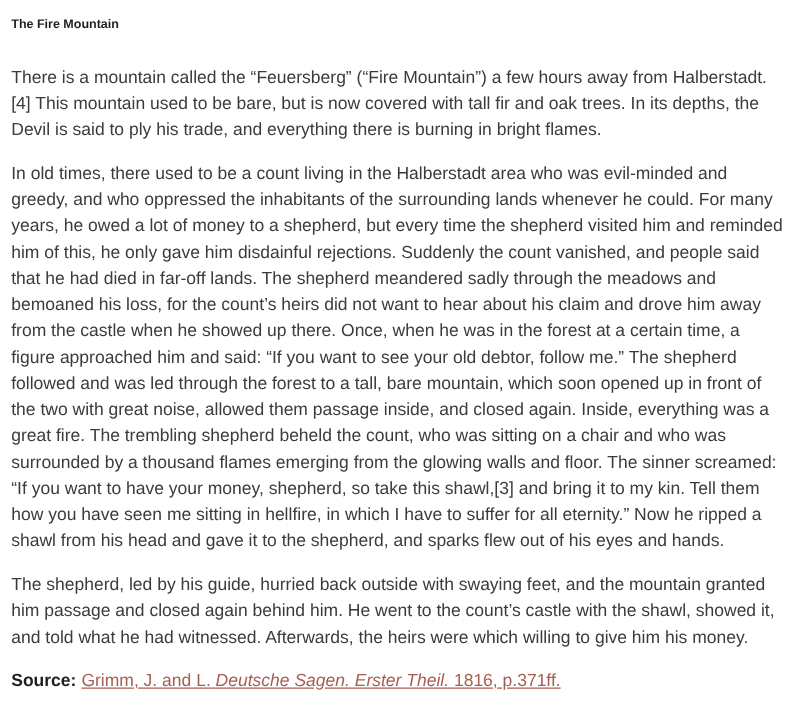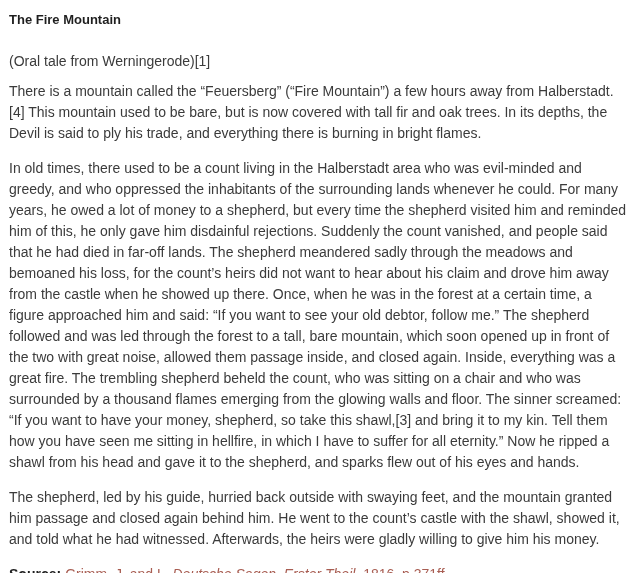--- a/index.html
+++ b/index.html
@@ -13,21 +13,21 @@
     font-family: "Liberation Sans", "DejaVu Sans", sans-serif;
     font-size: 14px;
     line-height: 21px;
     -webkit-font-smoothing: antialiased;
   }
   .doc {
     padding: 8px 8px 10px 9px;
     max-width: 619px;
   }
   h1.title {
-    font-size: 13px;
+    font-size: 10px;
     line-height: 20px;
     font-weight: 700;
     color: #1f1f1f;
     margin: 2px 0 21px 0;
   }
   p {
     margin: 0 0 14px 0;
   }
   p.subtitle {
     margin-bottom: 9px;
@@ -48,24 +48,23 @@
   a.source-link em {
     font-style: italic;
   }
 </style>
 </head>
 <body>
 
 <main class="doc">
   <h1 class="title">The Fire Mountain</h1>
 
-  <p class="subtitle">(Oral tale from Werningerode)[1]</p>
 
   <p>There is a mountain called the “Feuersberg” (“Fire Mountain”) a few hours away from Halberstadt.[4] This mountain used to be bare, but is now covered with tall fir and oak trees. In its depths, the Devil is said to ply his trade, and everything there is burning in bright flames.</p>
 
   <p>In old times, there used to be a count living in the Halberstadt area who was evil-minded and greedy, and who oppressed the inhabitants of the surrounding lands whenever he could. For many years, he owed a lot of money to a shepherd, but every time the shepherd visited him and reminded him of this, he only gave him disdainful rejections. Suddenly the count vanished, and people said that he had died in far-off lands. The shepherd meandered sadly through the meadows and bemoaned his loss, for the count’s heirs did not want to hear about his claim and drove him away from the castle when he showed up there. Once, when he was in the forest at a certain time, a figure approached him and said: “If you want to see your old debtor, follow me.” The shepherd followed and was led through the forest to a tall, bare mountain, which soon opened up in front of the two with great noise, allowed them passage inside, and closed again. Inside, everything was a great fire. The trembling shepherd beheld the count, who was sitting on a chair and who was surrounded by a thousand flames emerging from the glowing walls and floor. The sinner screamed: “If you want to have your money, shepherd, so take this shawl,[3] and bring it to my kin. Tell them how you have seen me sitting in hellfire, in which I have to suffer for all eternity.” Now he ripped a shawl from his head and gave it to the shepherd, and sparks flew out of his eyes and hands.</p>
 
-  <p>The shepherd, led by his guide, hurried back outside with swaying feet, and the mountain granted him passage and closed again behind him. He went to the count’s castle with the shawl, showed it, and told what he had witnessed. Afterwards, the heirs were gladly willing to give him his money.</p>
+  <p>The shepherd, led by his guide, hurried back outside with swaying feet, and the mountain granted him passage and closed again behind him. He went to the count’s castle with the shawl, showed it, and told what he had witnessed. Afterwards, the heirs were which willing to give him his money.</p>
 
   <p class="source-line">
     <span class="source-label">Source:</span><a class="source-link" href="#"><span>Grimm, J. and L. </span><em>Deutsche Sagen. Erster Theil.</em><span> 1816, p.371ff.</span></a>
   </p>
 </main>
 
 </body></html>

